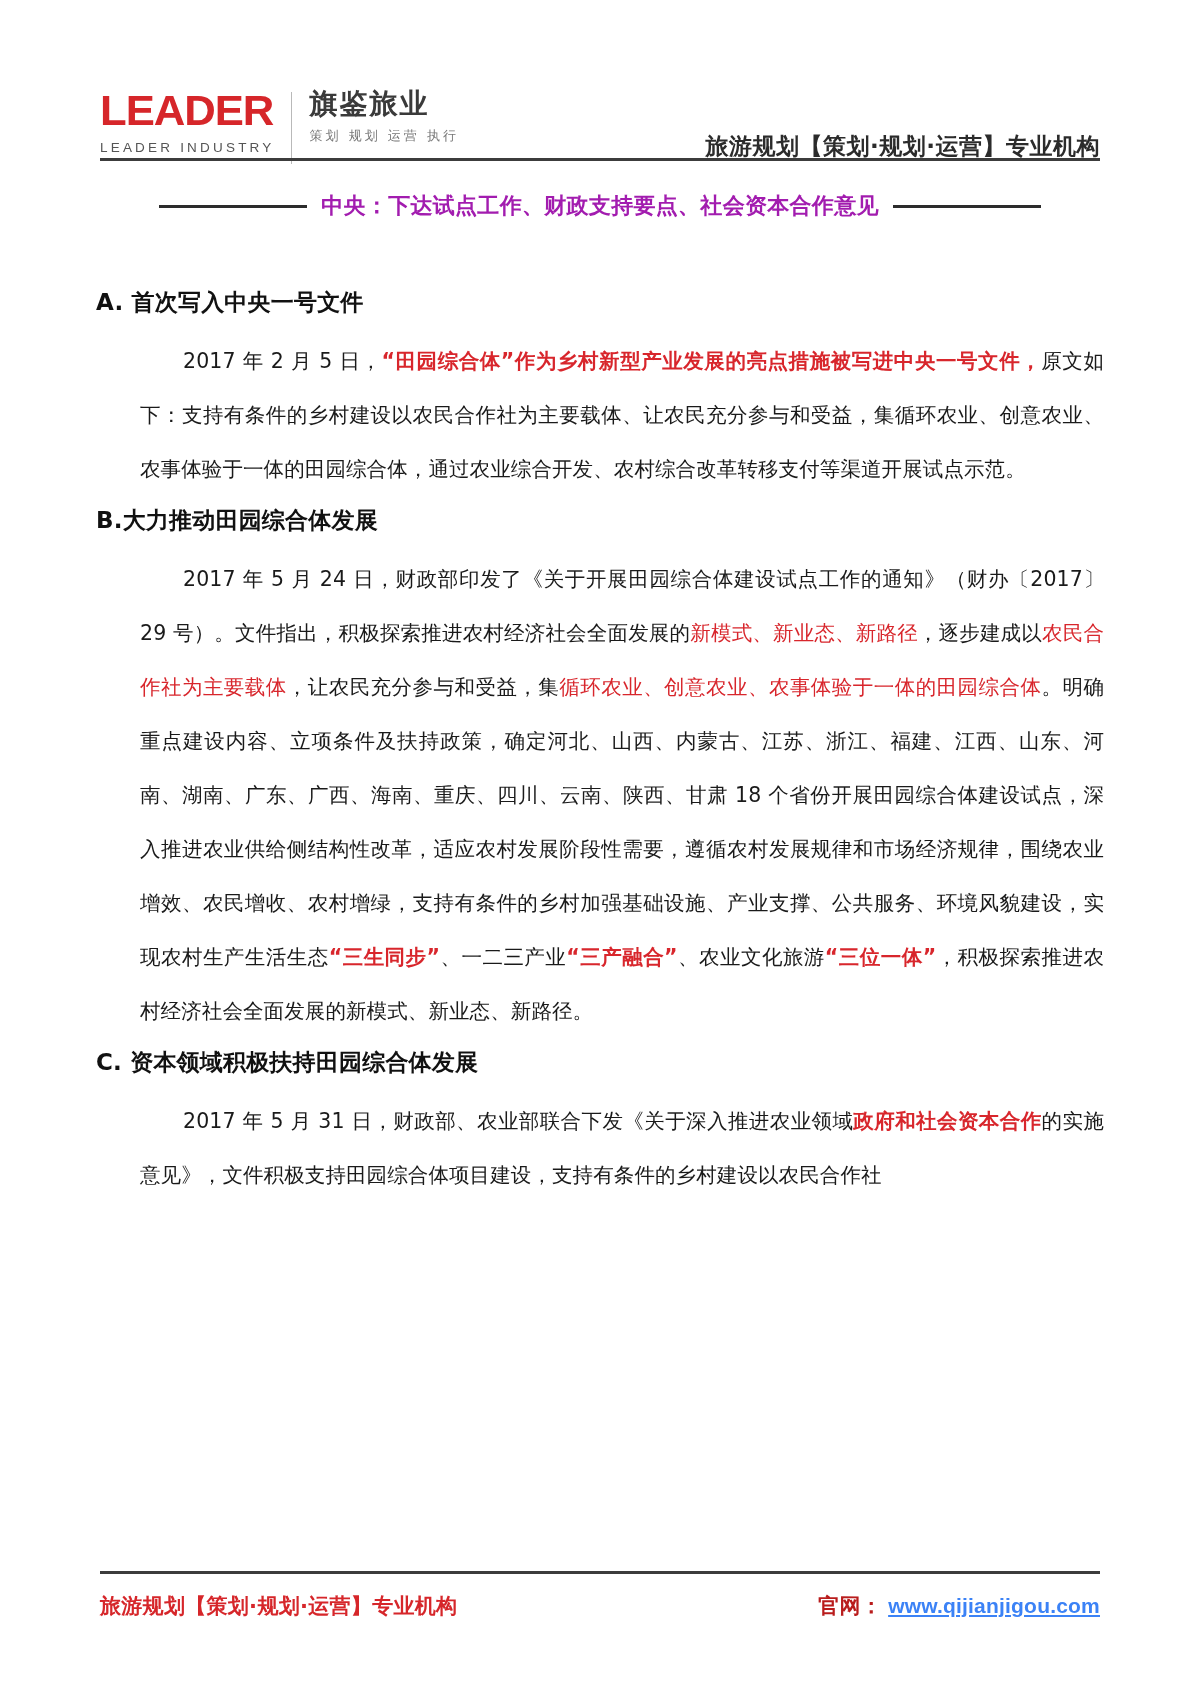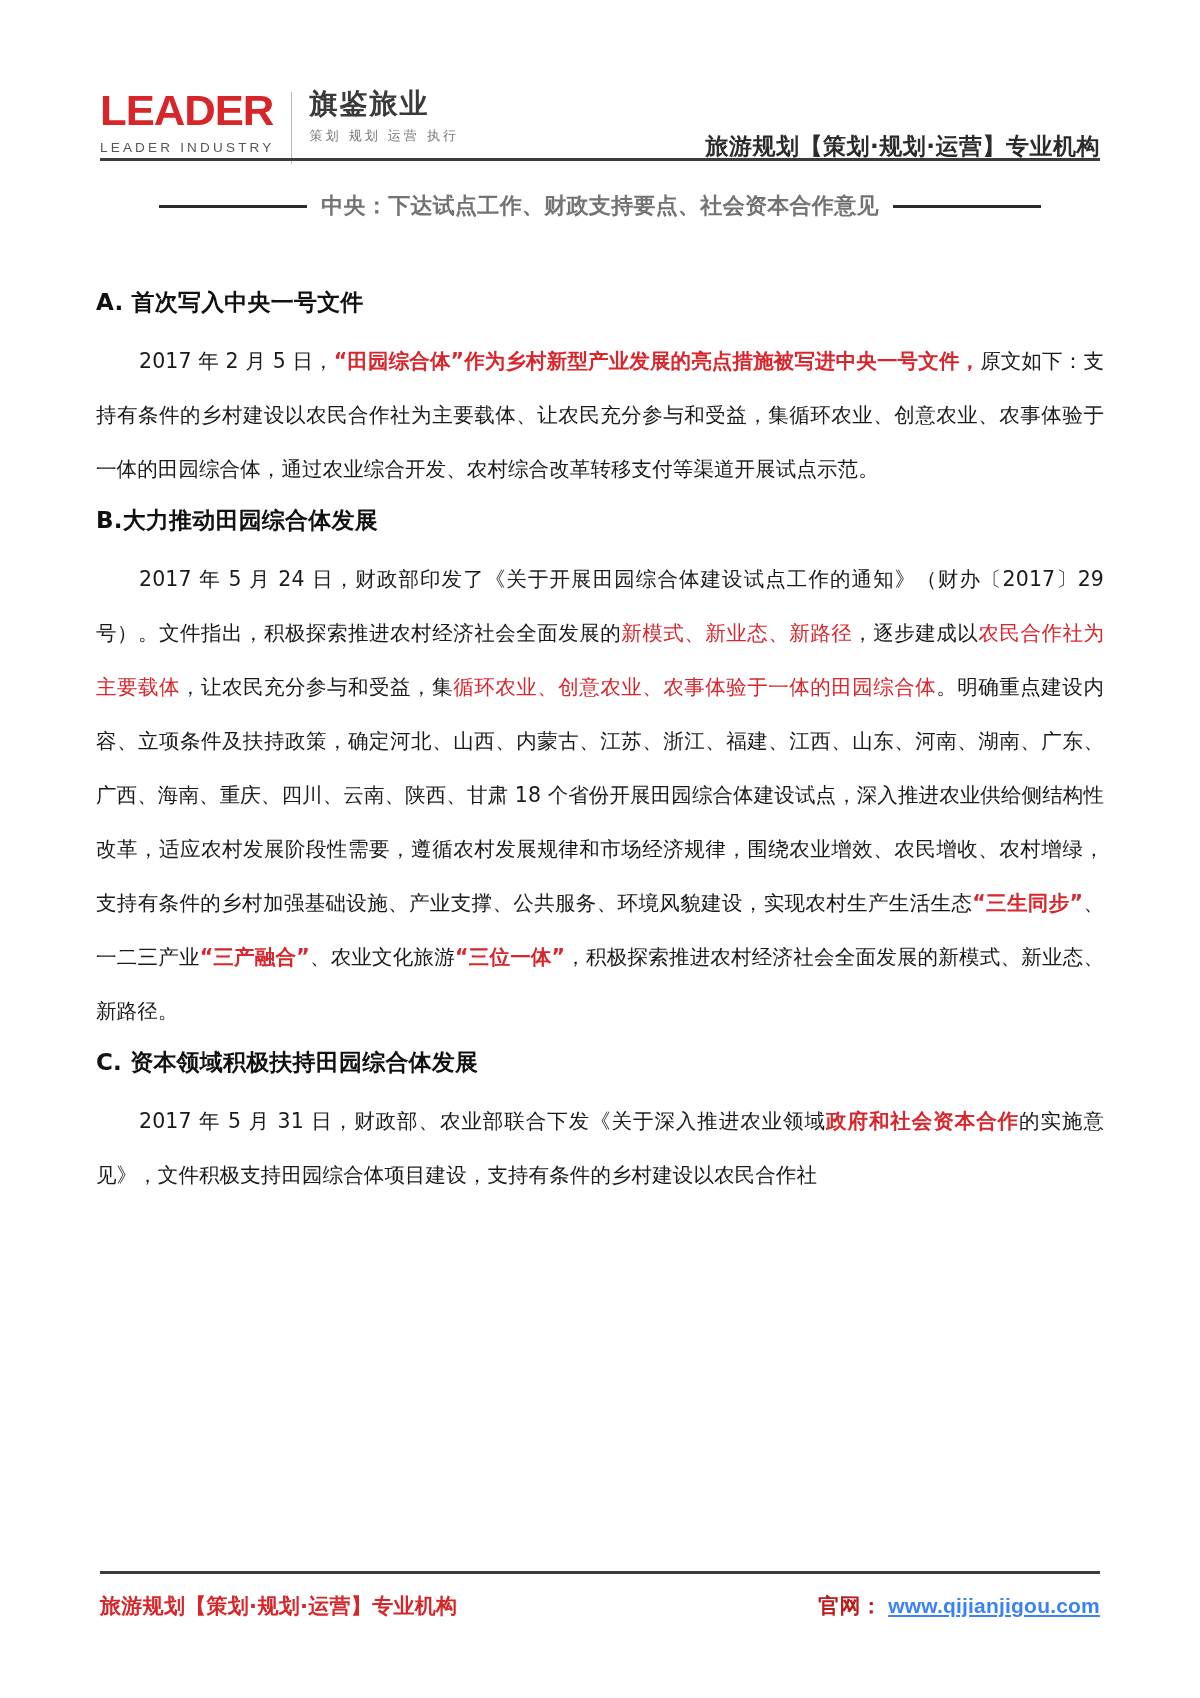--- a/index.html
+++ b/index.html
@@ -132,21 +132,21 @@
     background: #2c2c2c;
     flex: 0 0 auto;
   }
   .title-line.left  { width: 148px; }
   .title-line.right { width: 148px; }
 
   .section-title-text {
     font-family: "DejaVu Sans", sans-serif;
     font-size: 22px;
     font-weight: bold;
-    color: #737373;
+    color: #a21caf;
     white-space: nowrap;
     letter-spacing: 0.3px;
   }
 
   
   .body-area {
     position: absolute;
     top: 288px;
     left: 96px;
     width: 1008px;
@@ -165,20 +165,21 @@
   .heading.tight-top { margin-top: 14px; }
 
   .para {
     font-family: "DejaVu Sans", sans-serif;
     font-size: 20.5px;
     color: #1a1a1a;
     line-height: 54px;
     text-align: justify;
     text-justify: inter-ideograph;
     letter-spacing: 0.1px;
+    margin-left: 44px;
   }
 
   .para.indent { text-indent: 2.1em; }
 
   .para + .heading { margin-top: 10px; }
 
   .r {
     color: #d8262c;
     font-weight: bold;
   }

